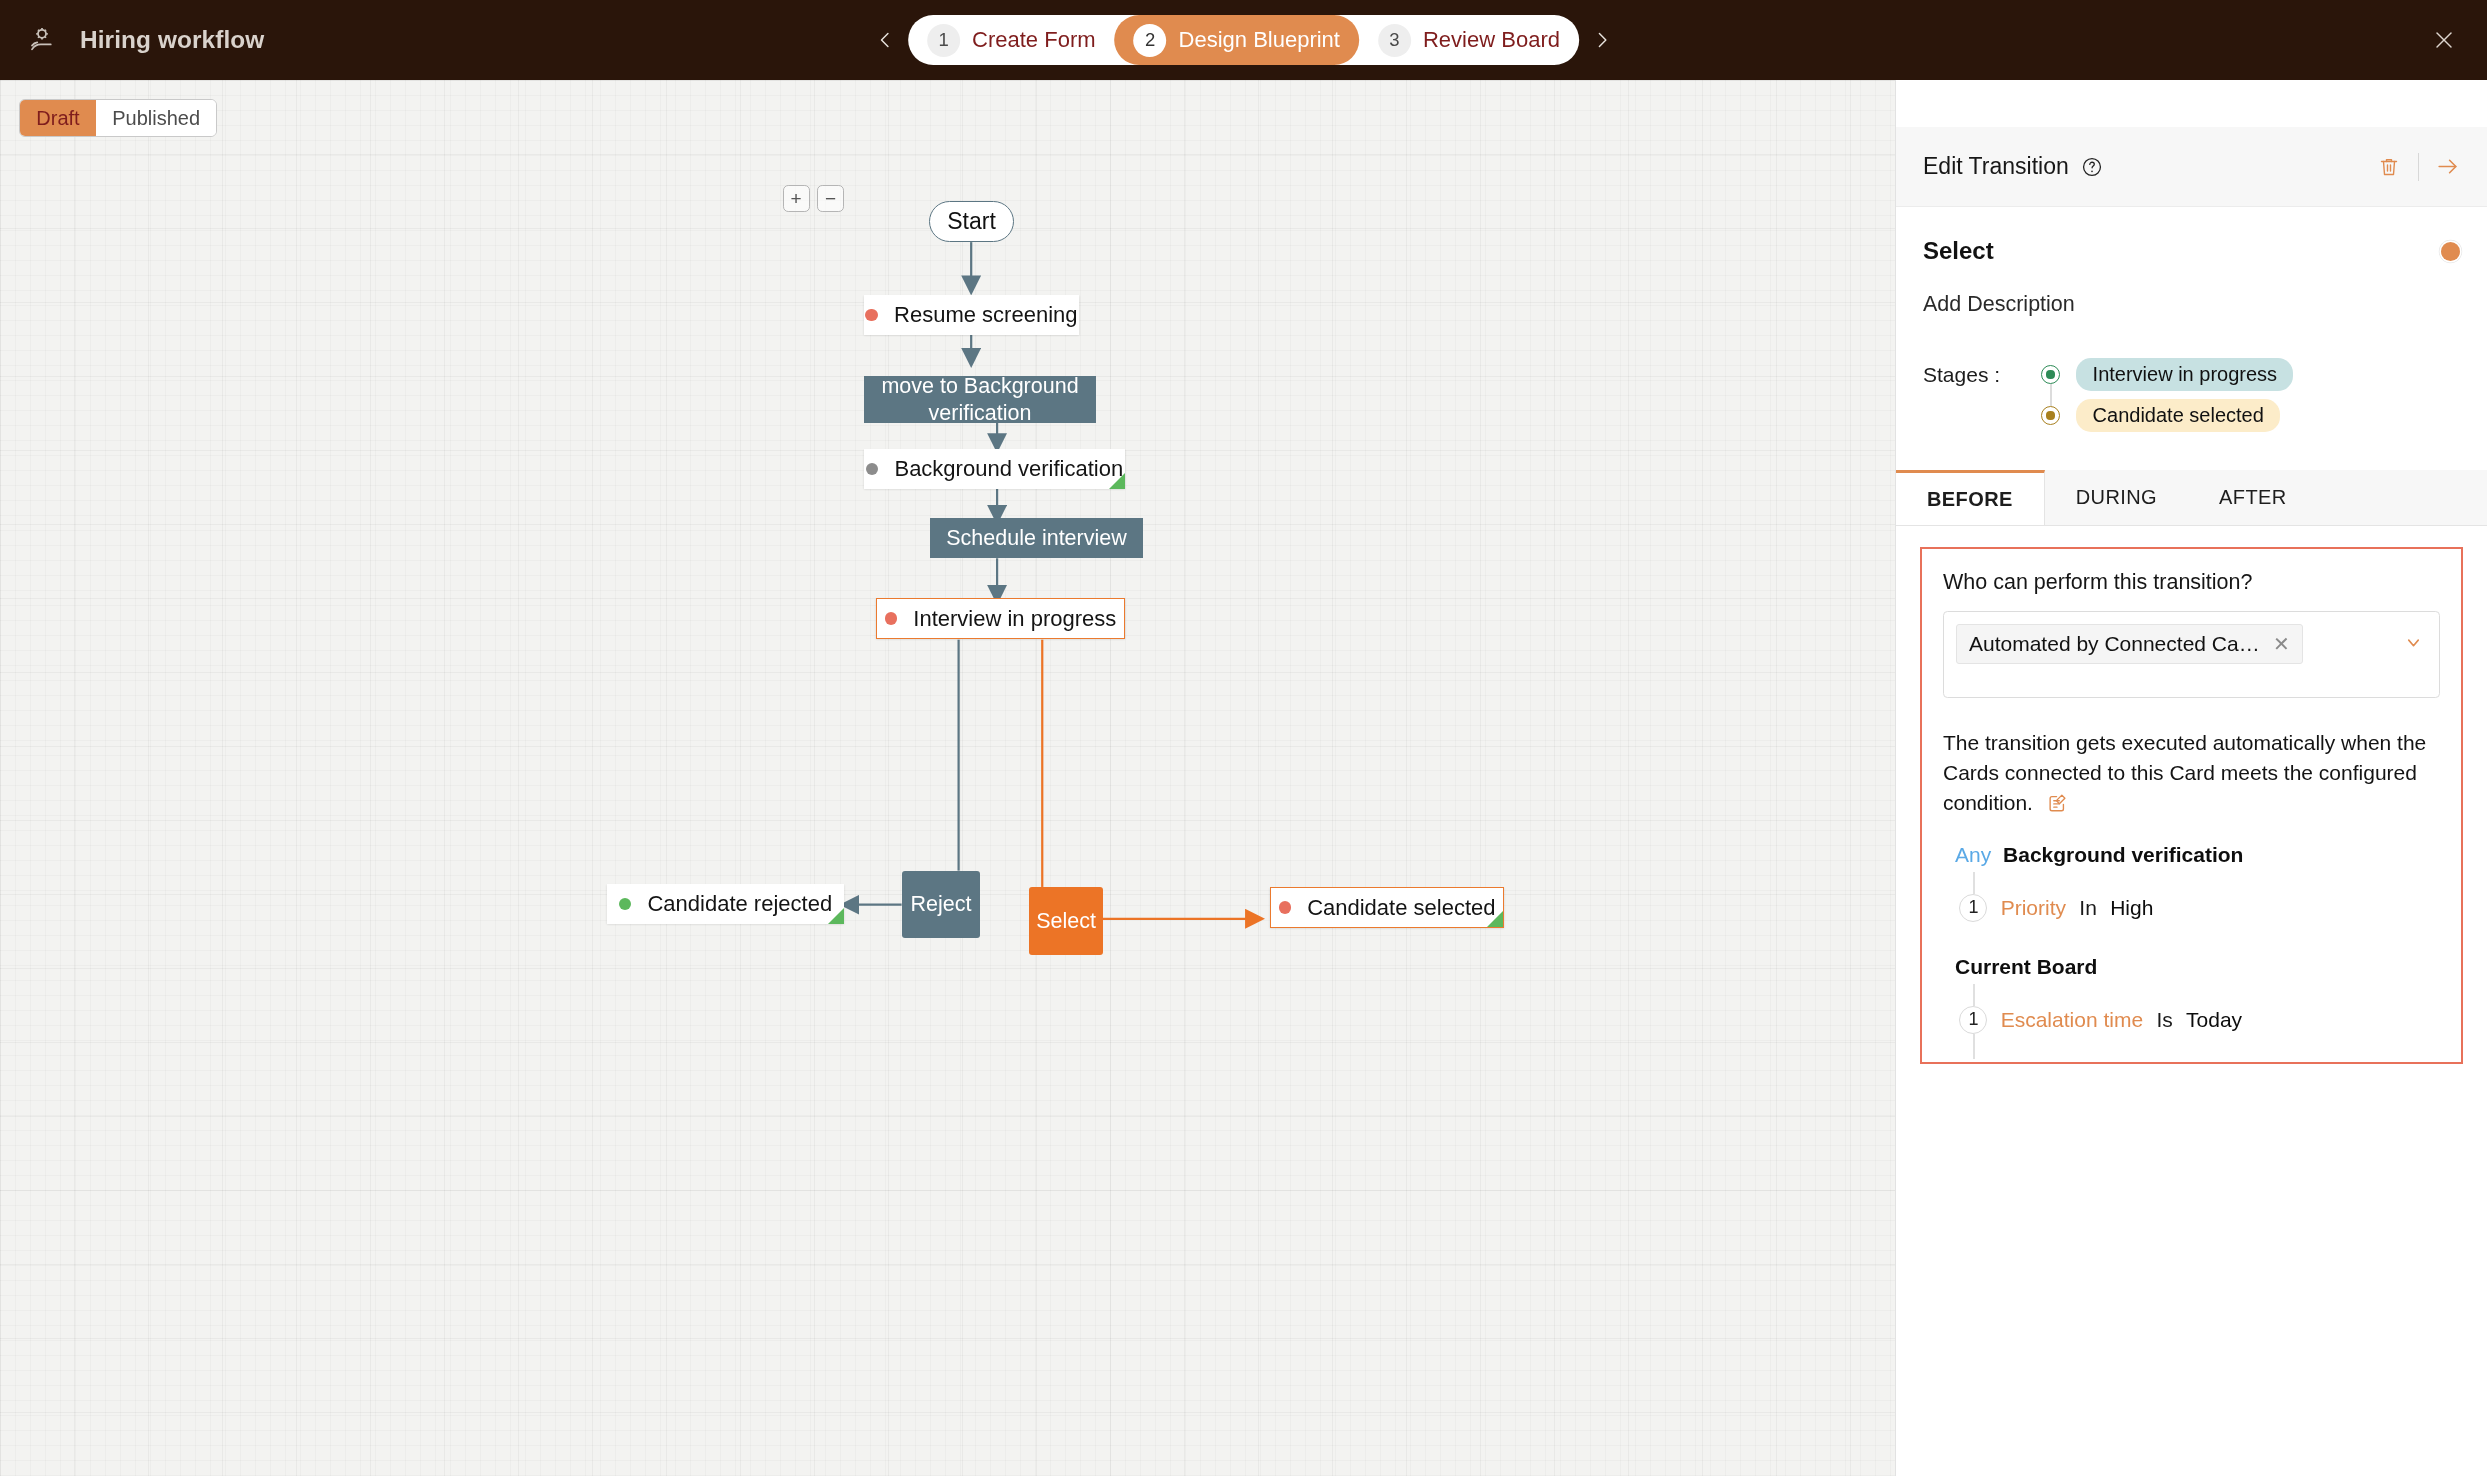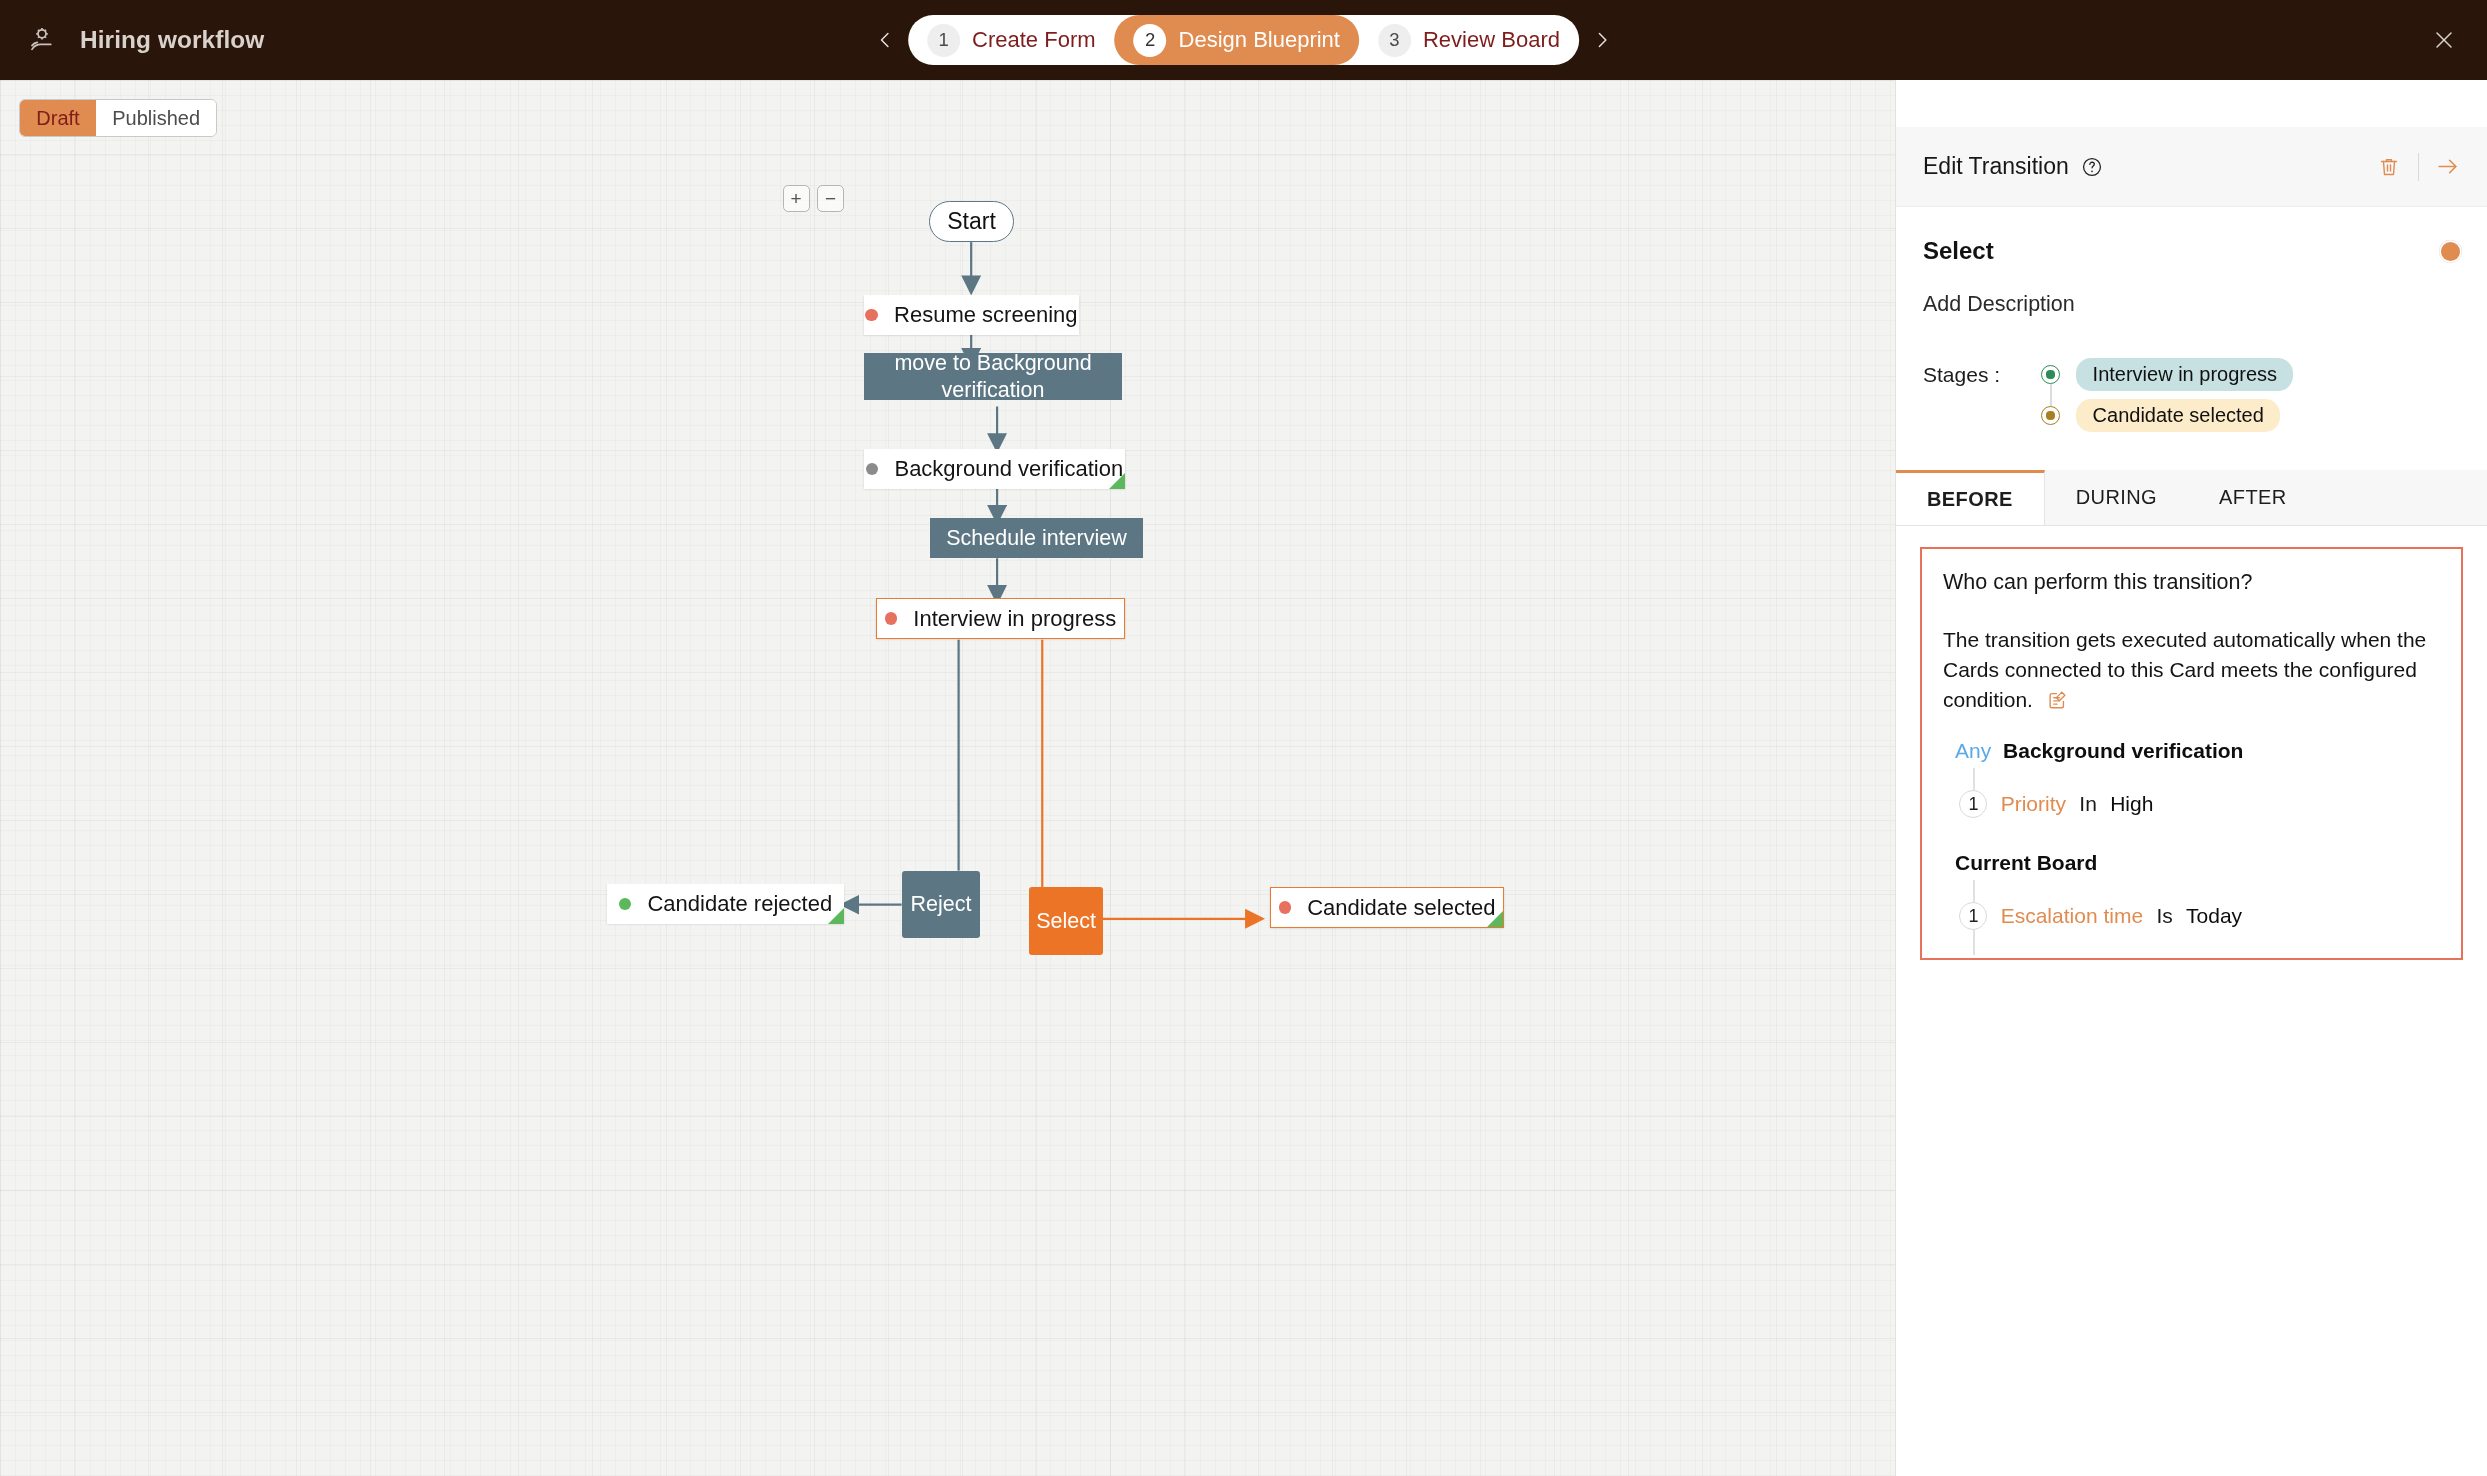--- a/index.html
+++ b/index.html
@@ -337,21 +337,21 @@
 
     <div class="node start" style="left:929px; top:121px; width:85px; height:41px;">
       <span>Start</span>
     </div>
 
     <div class="node state" style="left:864px; top:215px; width:215px; height:40px;">
       <span class="dot" style="background:#e8705e"></span>
       <span>Resume screening</span>
     </div>
 
-    <div class="node trans" style="left:864px; top:273px; width:258px; height:47px;">
+    <div class="node trans" style="left:864px; top:296px; width:232px; height:47px;">
       <span>move to Background verification</span>
     </div>
 
     <div class="node state" style="left:864px; top:369px; width:261px; height:40px;">
       <span class="dot" style="background:#8c8c8c"></span>
       <span>Background verification</span>
       <span class="corner-tri"></span>
     </div>
 
     <div class="node trans" style="left:886px; top:438px; width:213px; height:40px;margin-left:44px;">
@@ -447,20 +447,31 @@
   <div id="tabs">
     <div class="tab active">BEFORE</div>
     <div class="tab">DURING</div>
     <div class="tab">AFTER</div>
   </div>
 
   <div id="before-pane">
 
     <div id="who-q">Who can perform this transition?</div>
 
+    <div id="who-select">
+      <span id="who-chip">
+        <span>Automated by Connected Ca…</span>
+        <span class="x">✕</span>
+      </span>
+      <span id="who-caret">
+        <svg width="19" height="19" viewBox="0 0 24 24" fill="none" stroke="currentColor" stroke-width="2" stroke-linecap="round" stroke-linejoin="round">
+            <polyline points="6 9 12 16 18 9"></polyline>
+          </svg>
+      </span>
+    </div>
 
     <div id="auto-desc">
       <span>The transition gets executed automatically when the Cards connected to this Card meets the configured condition.</span>
       <span id="edit-cond-icon">
         <svg width="22" height="22" viewBox="0 0 24 24" fill="none" stroke="#e08b4f" stroke-width="1.5" stroke-linecap="round" stroke-linejoin="round">
           <path d="M19 13.5v5a2 2 0 0 1-2 2H6.5a2 2 0 0 1-2-2V7a2 2 0 0 1 2-2h5"></path>
           <path d="M8.5 9.5h6M8.5 13h6M8.5 16.5h3.5"></path>
           <path d="M17.3 3.4l3.3 3.3-6 6-3.3-3.3z"></path>
         </svg>
       </span>

